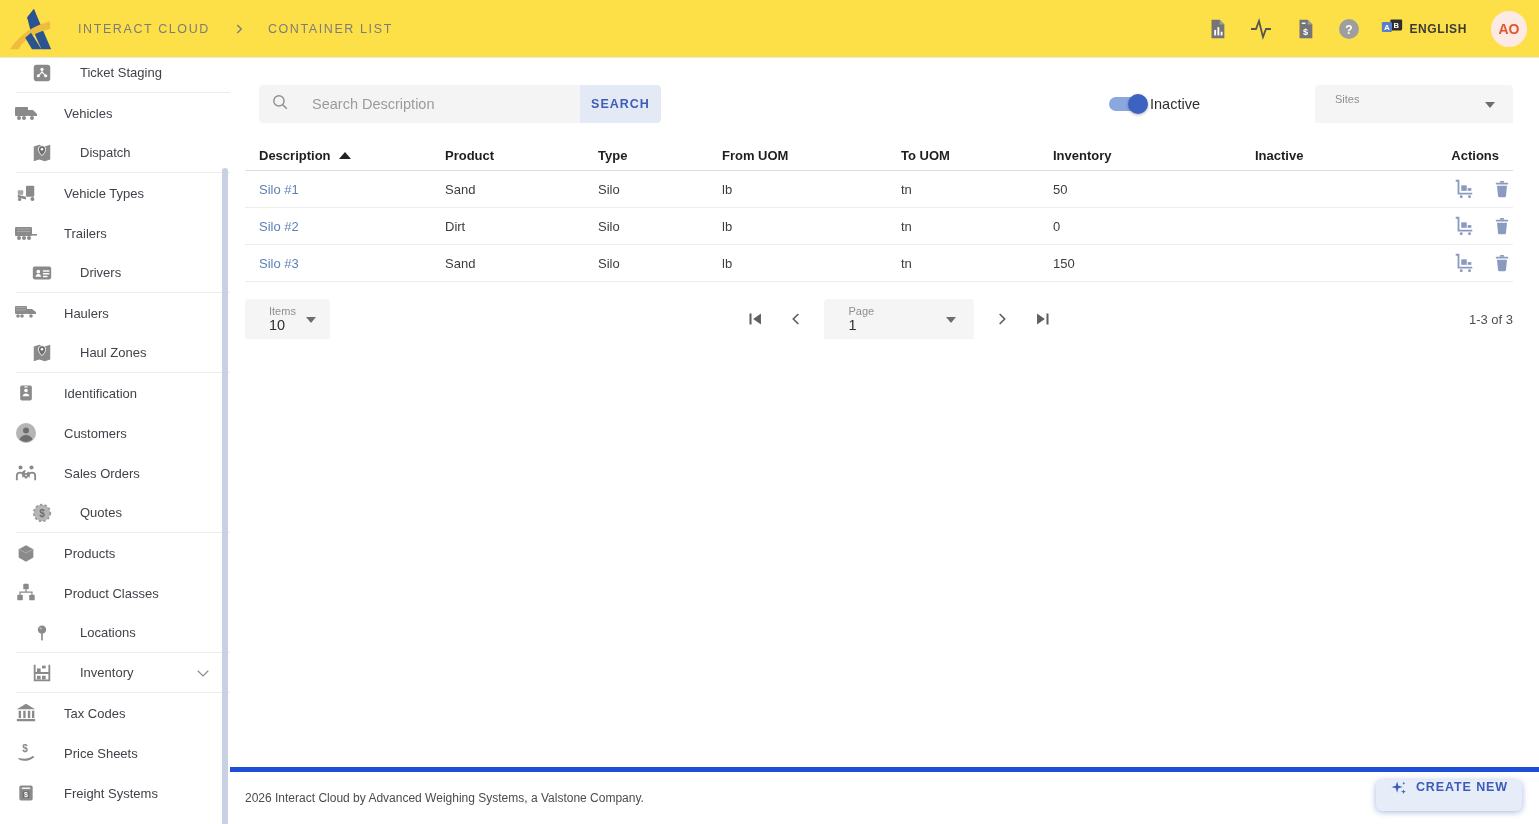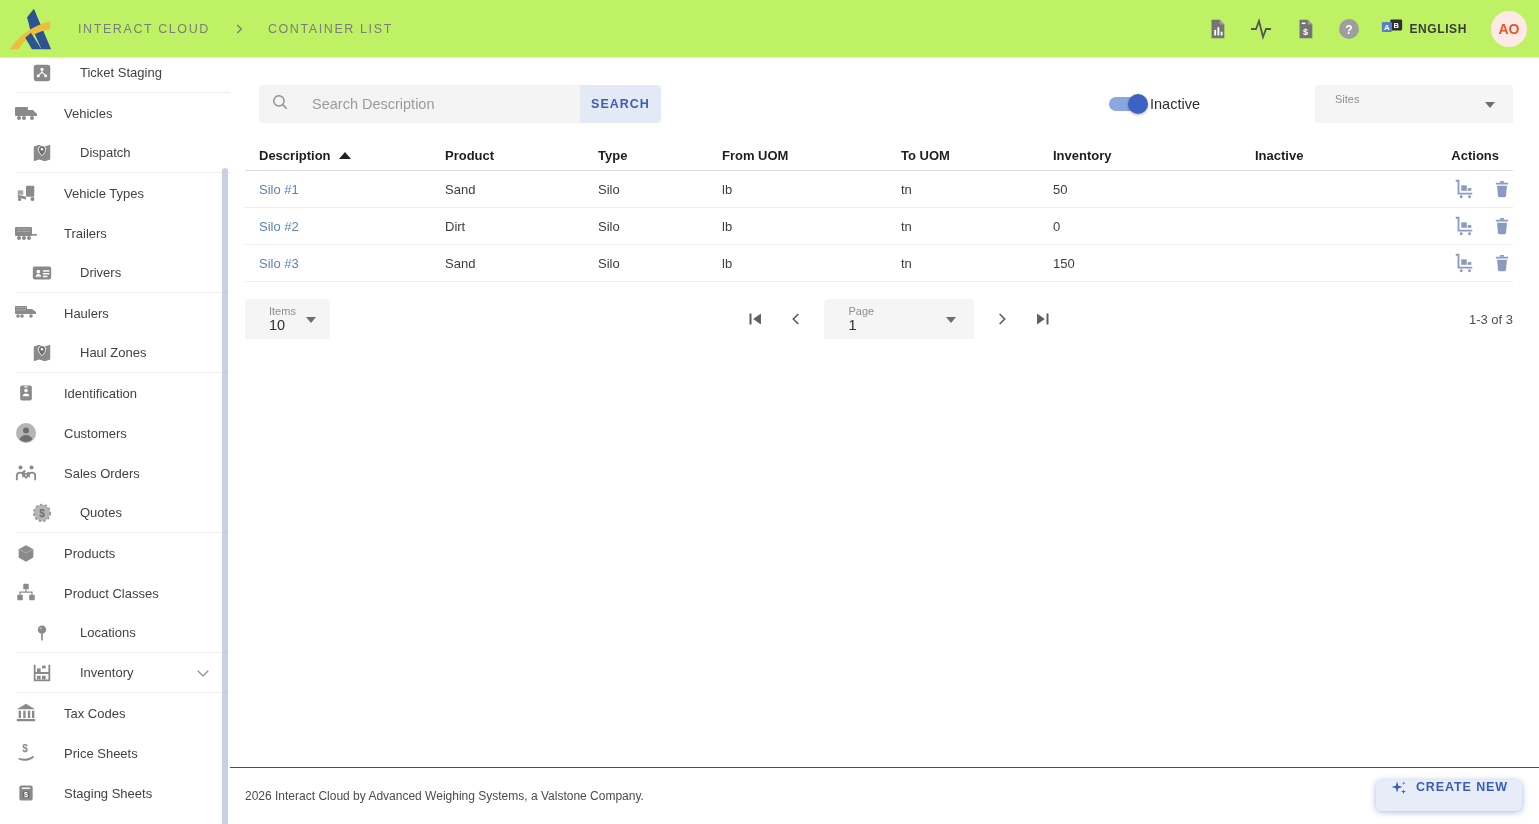--- a/index.html
+++ b/index.html
@@ -1,21 +1,21 @@
 <!DOCTYPE html>
 <html><head>
 <meta charset="utf-8">
 <style>
   * { margin:0; padding:0; box-sizing:border-box; }
   html,body { width:1539px; height:824px; overflow:hidden; background:#fff;
     font-family:"Liberation Sans", sans-serif; }
   .page { position:relative; width:1539px; height:824px; background:#fff; }
 
   
-  .header { position:absolute; top:0; left:0; right:0; height:58px; background:#bef264;
+  .header { position:absolute; top:0; left:0; right:0; height:58px; background:#fde047;
     border-bottom:1px solid #e7e7e7; display:flex; align-items:center; padding:0 12px 0 8px; }
   .logo { width:46px; height:46px; flex:0 0 auto; }
   .crumbs { display:flex; align-items:center; gap:22px; margin-left:24px; }
   .crumb { font-size:12.5px; letter-spacing:1.6px; color:#7c7c7c; font-weight:500; cursor:pointer; }
   .crumb-sep svg { display:block; }
   .hdr-right { margin-left:auto; display:flex; align-items:center; gap:20px; }
   .hicon { width:24px; height:24px; display:flex; align-items:center; justify-content:center; cursor:pointer; }
   .lang { display:flex; align-items:center; gap:6px; cursor:pointer; }
   .lang-label { font-size:12px; font-weight:600; color:#3a3a3a; letter-spacing:0.6px; }
   .avatar { width:36px; height:36px; border-radius:50%; background:#fdeae4; color:#e2552e;
@@ -83,21 +83,21 @@
   .items-select .select-label { left:24px; top:6px; }
   .items-select .caret { right:14px; }
   .pager { flex:1; display:flex; align-items:center; justify-content:center; gap:15px; }
   .pg-btn { width:26px; height:26px; display:flex; align-items:center; justify-content:center; cursor:pointer; }
   .page-select { width:150px; height:40px; }
   .page-select .select-label { left:24px; top:6px; }
   .range-text { font-size:13px; color:#4f4f4f; }
 
   
   .footer { position:absolute; left:230px; right:0; bottom:0; height:57px; background:#fff;
-    border-top:1px solid #1d4ed8; display:flex; align-items:center; padding-left:15px; }
+    border-top:5px solid #1d4ed8; display:flex; align-items:center; padding-left:15px; }
   .copyright { font-size:12px; color:#4c4c4c; }
   .create-btn { position:absolute; right:17px; bottom:13px; height:31px; border:none;
     border-radius:6px; background:#e7ecf9; color:#3b5cb8; font-weight:700; font-size:12.5px;
     letter-spacing:0.9px; padding:0 14px; display:flex; align-items:flex-start; gap:9px; cursor:pointer;
     box-shadow:0 1px 6px rgba(59,92,184,0.45); font-family:"Liberation Sans",sans-serif; }
 </style>
 </head>
 <body>
 
 <div class="page">
@@ -393,21 +393,21 @@
 
       <div class="side-item">
         <span class="side-ico">
           <svg width="20" height="22" viewBox="0 0 24 24">
               <rect x="4" y="3" width="16" height="18" rx="2" fill="#8a8a8a"></rect>
               <rect x="7" y="5.5" width="10" height="1.6" fill="#fff"></rect>
               <rect x="8" y="10" width="8" height="8" rx="1" fill="#6e6e6e"></rect>
               <text x="12" y="16.5" font-size="8.5" font-weight="bold" fill="#fff" text-anchor="middle" font-family="Liberation Sans,sans-serif">$</text>
             </svg>
         </span>
-        <span class="side-label">Staging Sheets</span>
+        <span class="side-label">Freight Systems</span>
       </div>
 
     </div>
     <div class="side-scrollbar"></div>
   </div>
 
   <div class="main">
 
     <div class="toolbar">
       <div class="search-group">

